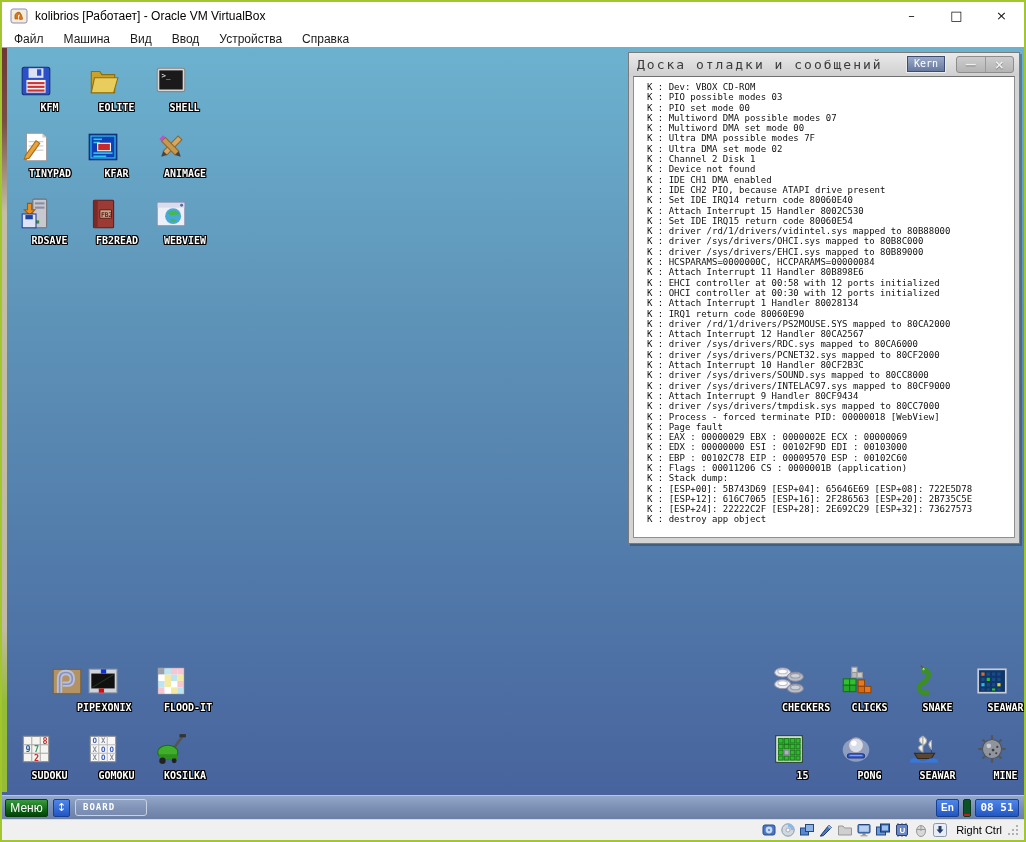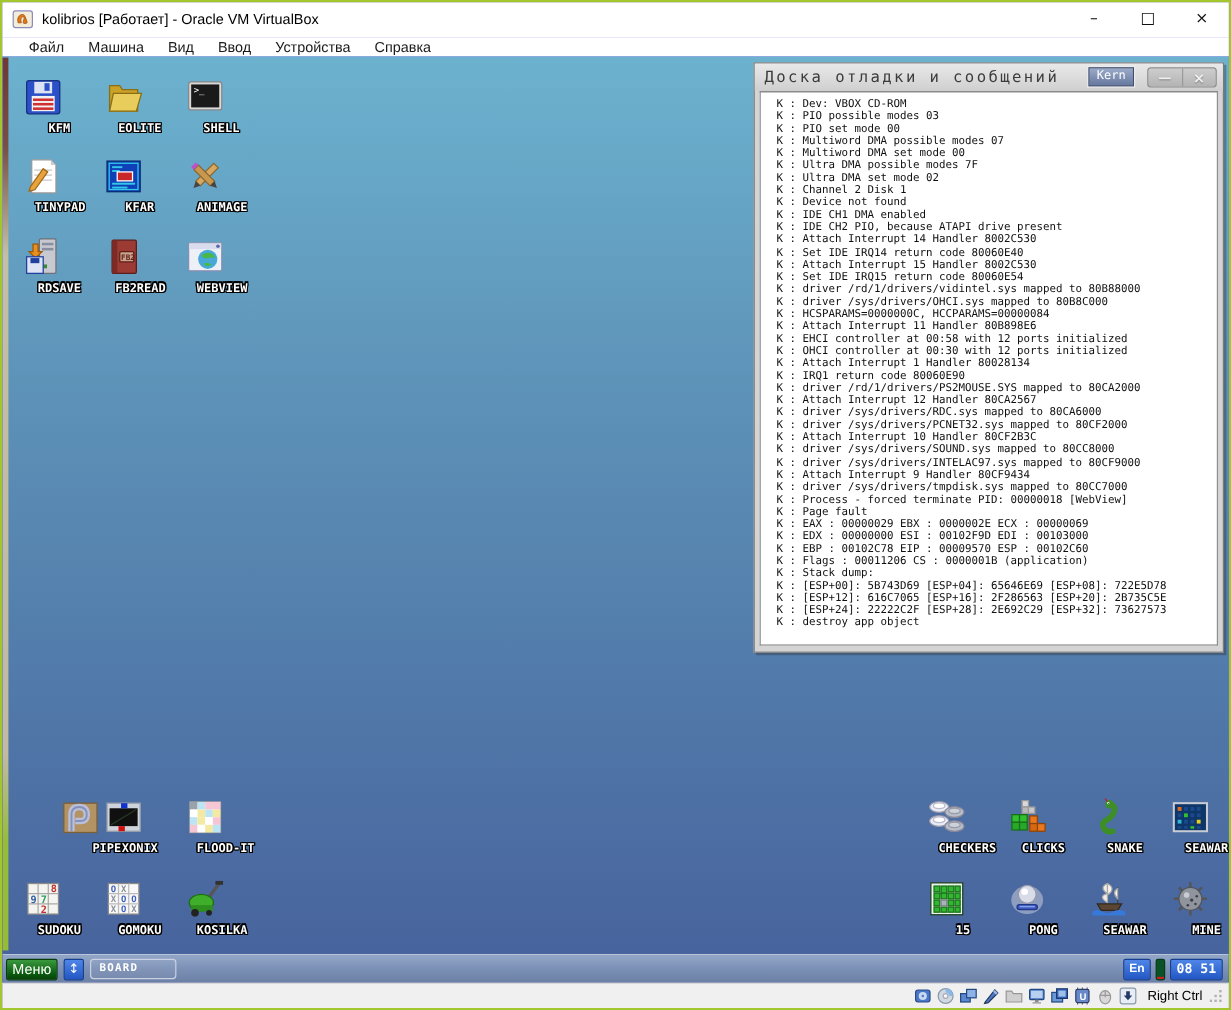--- a/index.html
+++ b/index.html
@@ -9,21 +9,21 @@
           box-shadow: inset 0 0 0 2px #a2c72d; }
 
   
   #titlebar { position:absolute; left:2px; top:2px; right:2px; height:29px; background:#fff; }
   #vbox-logo { position:absolute; left:8px; top:5px; width:18px; height:18px; }
   #win-title { position:absolute; left:33px; top:7px; font-size:12px; color:#000; }
   #win-controls { position:absolute; right:0; top:-2px; height:31px; display:flex; }
   .win-ctl { width:45px; height:31px; display:flex; align-items:center; justify-content:center;
              font-size:13px; color:#111; font-family:"DejaVu Sans",sans-serif; }
   #menubar { position:absolute; left:2px; top:31px; right:2px; height:16px; background:#fff;
-             display:flex; align-items:center; padding-left:12px; }
+             display:flex; align-items:center; padding-left:2px; }
   .menu-item { font-size:12px; color:#1a1a1a; padding:0 10px; }
 
   
   #vm { position:absolute; left:2px; top:47px; width:1022px; height:772px;
         background:linear-gradient(180deg,#6cb2cf 0%, #5e93b8 35%, #527cab 65%, #47619c 100%);
         overflow:hidden; }
 
   #left-strip { position:absolute; left:0; top:1px; width:5px; height:744px;
         background:linear-gradient(180deg,#6e2a26 0%,#7a4636 10%,#cfc2a2 22%,#cfc2a2 78%,#9ec52c 88%,#9ec52c 100%);
         opacity:.9; }
@@ -477,26 +477,26 @@
             <div class="log-line">K : PIO possible modes 03</div>
             <div class="log-line">K : PIO set mode 00</div>
             <div class="log-line">K : Multiword DMA possible modes 07</div>
             <div class="log-line">K : Multiword DMA set mode 00</div>
             <div class="log-line">K : Ultra DMA possible modes 7F</div>
             <div class="log-line">K : Ultra DMA set mode 02</div>
             <div class="log-line">K : Channel 2 Disk 1</div>
             <div class="log-line">K : Device not found</div>
             <div class="log-line">K : IDE CH1 DMA enabled</div>
             <div class="log-line">K : IDE CH2 PIO, because ATAPI drive present</div>
-            <div class="log-line">K : Attach Interrupt 14 Handler 8002C530</div>
             <div class="log-line">K : Set IDE IRQ14 return code 80060E40</div>
             <div class="log-line">K : Attach Interrupt 15 Handler 8002C530</div>
             <div class="log-line">K : Set IDE IRQ15 return code 80060E54</div>
             <div class="log-line">K : driver /rd/1/drivers/vidintel.sys mapped to 80B88000</div>
             <div class="log-line">K : driver /sys/drivers/OHCI.sys mapped to 80B8C000</div>
+            <div class="log-line">K : driver /sys/drivers/EHCI.sys mapped to 80B89000</div>
             <div class="log-line">K : HCSPARAMS=0000000C, HCCPARAMS=00000084</div>
             <div class="log-line">K : Attach Interrupt 11 Handler 80B898E6</div>
             <div class="log-line">K : EHCI controller at 00:58 with 12 ports initialized</div>
             <div class="log-line">K : OHCI controller at 00:30 with 12 ports initialized</div>
             <div class="log-line">K : Attach Interrupt 1 Handler 80028134</div>
             <div class="log-line">K : IRQ1 return code 80060E90</div>
             <div class="log-line">K : driver /rd/1/drivers/PS2MOUSE.SYS mapped to 80CA2000</div>
             <div class="log-line">K : Attach Interrupt 12 Handler 80CA2567</div>
             <div class="log-line">K : driver /sys/drivers/RDC.sys mapped to 80CA6000</div>
             <div class="log-line">K : driver /sys/drivers/PCNET32.sys mapped to 80CF2000</div>

